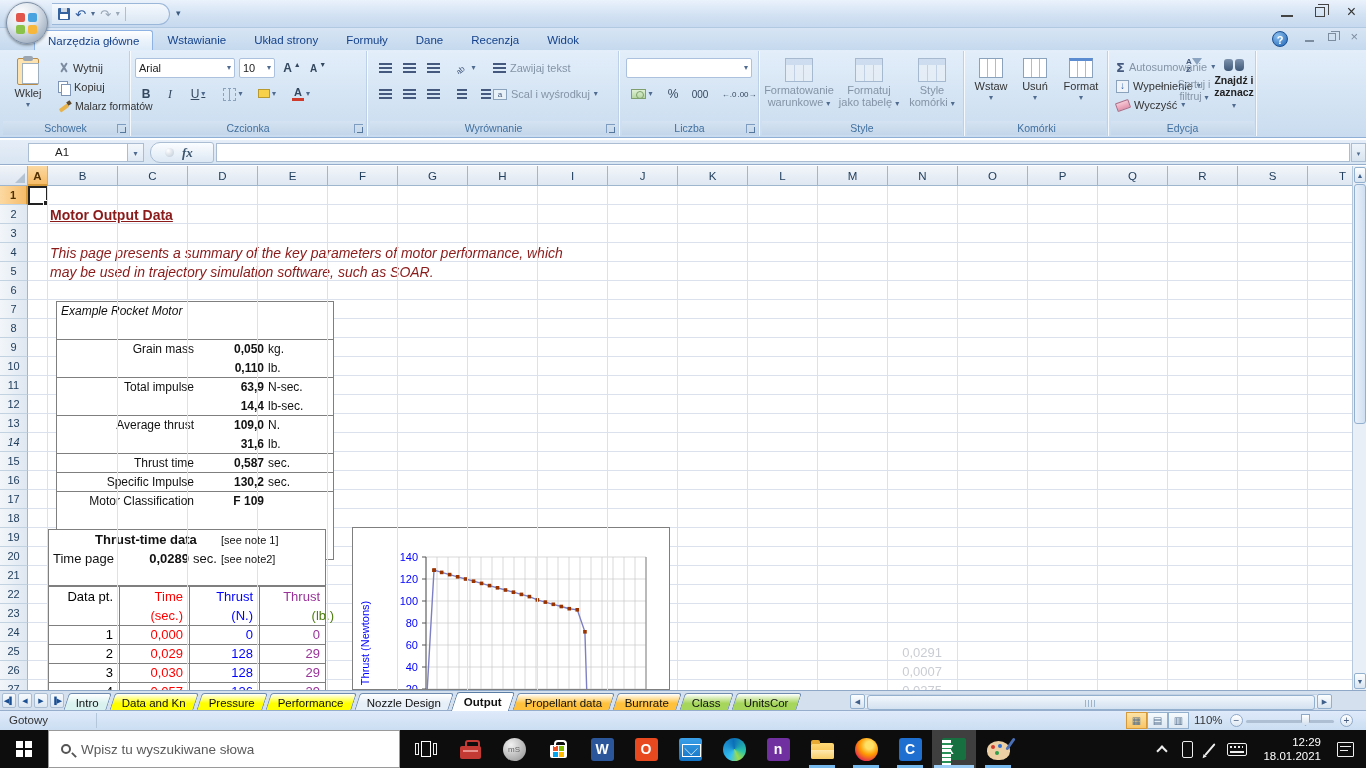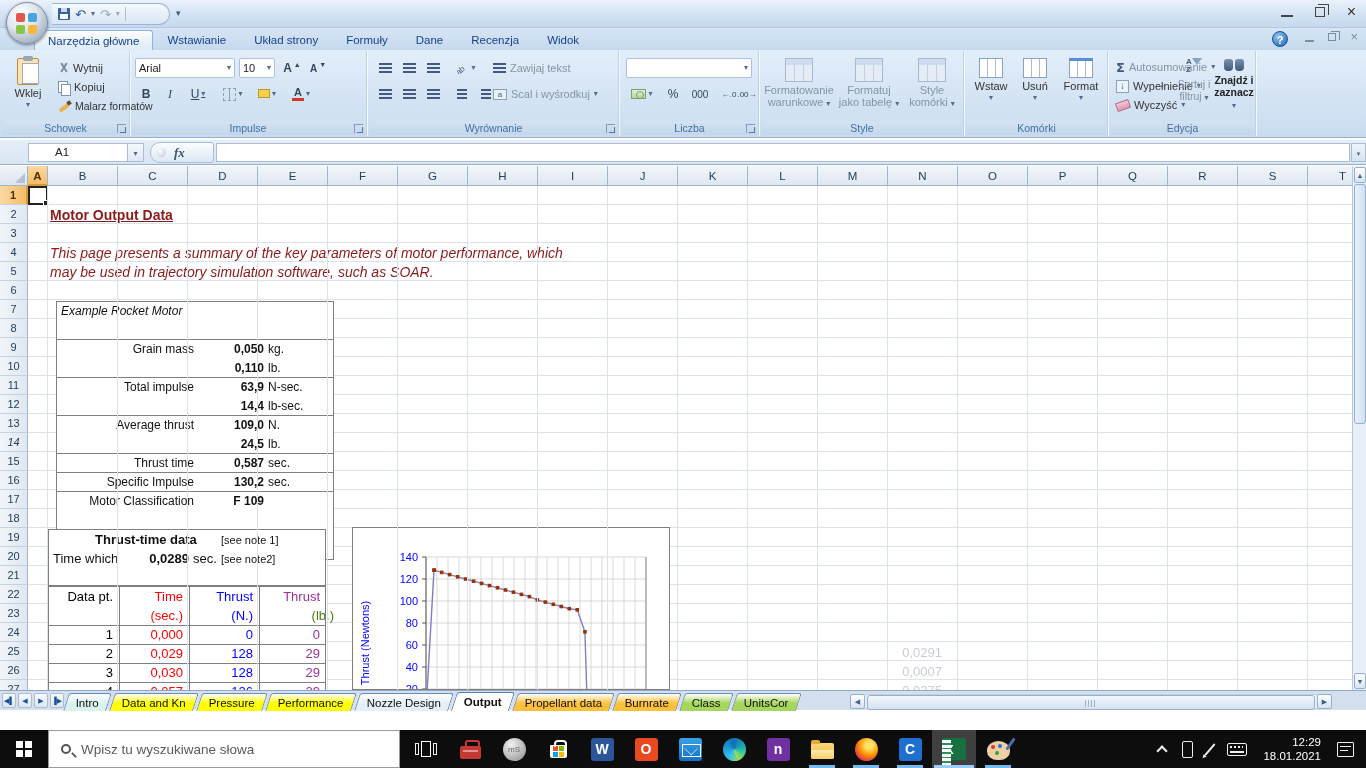--- a/index.html
+++ b/index.html
@@ -93,21 +93,21 @@
 .fillcolic{width:12px;height:9px;background:#f7d14a;border:1px solid #b99a2e;margin-bottom:1px}
 .obliq{width:13px;height:12px;position:relative;overflow:hidden}
 .obliq::after{content:"ab";position:absolute;left:0;bottom:-1px;font-size:8px;color:#44597d;transform:rotate(-40deg)}
 .wrapic{width:13px;height:11px;background:repeating-linear-gradient(to bottom,#44597d 0 2px,transparent 2px 4px);position:relative}
 .mergic{width:14px;height:11px;border:1px solid #8ba2bd;background:#e8f0f8;font-size:8px;line-height:10px;text-align:center;color:#44597d}
 
 
 .fbar{position:absolute;left:0;top:140px;width:1366px;height:25px;background:linear-gradient(#e6eef8,#d8e5f2);border-bottom:1px solid #96aecb;display:block}
 .namebox{position:absolute;left:28px;top:3px;width:100px;height:19px;background:#fff;border:1px solid #aabdd3;font-size:11.5px;padding:2px 0 0 26px;color:#222}
 .nbdd{position:absolute;left:128px;top:3px;width:16px;height:19px;border:1px solid #aabdd3;border-left:none;background:linear-gradient(#f4f8fc,#dfe9f4);font-size:8px;color:#4f6b8f;text-align:center;line-height:19px}
-.fxpill{position:absolute;left:150px;top:2px;width:64px;height:21px;border:1px solid #aabdd3;border-radius:10px 3px 3px 10px;background:linear-gradient(#fbfdff,#dce8f4);display:flex;align-items:center;gap:8px;padding-left:6px}
+.fxpill{position:absolute;left:150px;top:2px;width:64px;height:21px;border:1px solid #aabdd3;border-radius:10px 3px 3px 10px;background:linear-gradient(#fbfdff,#dce8f4);display:flex;align-items:center;gap:8px;padding-left:14px}
 .dotball{width:9px;height:9px;border-radius:50%;background:radial-gradient(circle at 35% 30%,#fff,#b9c6d4)}
 .fxg{font-style:italic;font-family:"Liberation Serif","DejaVu Serif",serif;font-size:13px;color:#3c556f;font-weight:bold}
 .finput{position:absolute;left:216px;top:3px;right:16px;height:19px;background:#fff;border:1px solid #aabdd3;padding:2px 4px}
 .fexp{position:absolute;right:0;top:3px;width:15px;height:19px;background:linear-gradient(#eef4fa,#d8e4f0);border:1px solid #aabdd3;font-size:7px;color:#4f6b8f;text-align:center;line-height:19px}
 
 
 .grid{position:absolute;left:0;top:166px;width:1366px;height:524px;background:#fff}
 .corner{position:absolute;left:0;top:0;width:28px;height:20px;background:linear-gradient(#f0f4f9,#dde5f0);border-right:1px solid #9eb6ce;border-bottom:1px solid #9eb6ce}
 .corner .tri{position:absolute;right:2px;bottom:2px;width:0;height:0;border-left:10px solid transparent;border-bottom:10px solid #b4c3d4}
 #colhdrs{position:absolute;left:28px;top:0;right:14px;height:20px;overflow:hidden}
@@ -328,21 +328,21 @@
       <div class="fbtn" style="left:122px;top:32px;width:30px">
           <span>
             <span class="fillcolic" style="display:block"></span>
           </span>
           <span class="dda">▾</span>
         </div>
       <div class="fbtn" style="left:156px;top:32px;width:30px">
           <span class="fcolic">A<span class="bar"></span></span>
           <span class="dda">▾</span>
         </div>
-      <div class="glabel">Impulse</div>
+      <div class="glabel">Czcionka</div>
       <div class="launcher"></div>
     </div>
 
     <div class="rgroup" style="left:369px;width:250px">
       <div class="fbtn" style="left:5px;top:6px">
           <span class="bars"></span>
         </div>
       <div class="fbtn" style="left:29px;top:6px">
           <span class="bars"></span>
         </div>
@@ -561,21 +561,21 @@
               <span class="val">14,4</span>
               <span class="unit">lb-sec.</span>
             </div>
             <div class="sumrow" style="top: 114px;">
               <span class="lbl">Average thrust</span>
               <span class="val">109,0</span>
               <span class="unit">N.</span>
             </div>
             <div class="sumrow sep" style="top: 133px;">
               <span class="lbl"></span>
-              <span class="val">24,5</span>
+              <span class="val">31,6</span>
               <span class="unit">lb.</span>
             </div>
             <div class="sumrow sep" style="top: 152px;">
               <span class="lbl">Thrust time</span>
               <span class="val">0,587</span>
               <span class="unit">sec.</span>
             </div>
             <div class="sumrow sep" style="top: 171px;">
               <span class="lbl">Specific Impulse</span>
               <span class="val">130,2</span>
@@ -585,21 +585,21 @@
               <span class="lbl">Motor Classification</span>
               <span class="val">F 109</span>
               <span class="unit"></span>
             </div>
           </div>
       </div>
 
       <div class="ttbox1">
         <span class="tt-title">Thrust-time data</span>
         <span class="tt-note1">[see note 1]</span>
-        <span class="ts-lbl">Time which</span>
+        <span class="ts-lbl">Time page</span>
         <span class="ts-val">0,0289</span>
         <span class="ts-unit">sec.</span>
         <span class="ts-note2">[see note2]</span>
       </div>
 
       <div class="ttbox2" id="ttbox2">
           <div class="ttv" style="left: 70px;"></div>
           <div class="ttv" style="left: 140px;"></div>
           <div class="ttv" style="left: 210px;"></div>
           <div class="ttc" style="top: 0px; left: 2px; color: rgb(0, 0, 0);">Data pt.</div>
@@ -780,20 +780,34 @@
       <div class="hs-btn">◀</div>
       <div class="hs-track">
           <div class="hs-thumb">
             <div class="hs-grip"></div>
           </div>
         </div>
       <div class="hs-btn">▶</div>
     </div>
   </div>
 
+  <div class="statusbar">
+    <span class="ready">Gotowy</span>
+    <span class="st-sep"></span>
+    <div class="views">
+      <div class="viewb active">▦</div>
+      <div class="viewb">▤</div>
+      <div class="viewb">▥</div>
+    </div>
+    <span class="zoomtxt">110%</span>
+    <div class="zbtn" style="left:1230px">−</div>
+    <div class="ztrack"></div>
+    <div class="zthumb"></div>
+    <div class="zbtn" style="left:1340px">+</div>
+  </div>
 
   <div class="taskbar">
     <div class="startbtn">
       <div class="winlogo">
           <div></div>
           <div></div>
           <div></div>
           <div></div>
         </div>
     </div>

